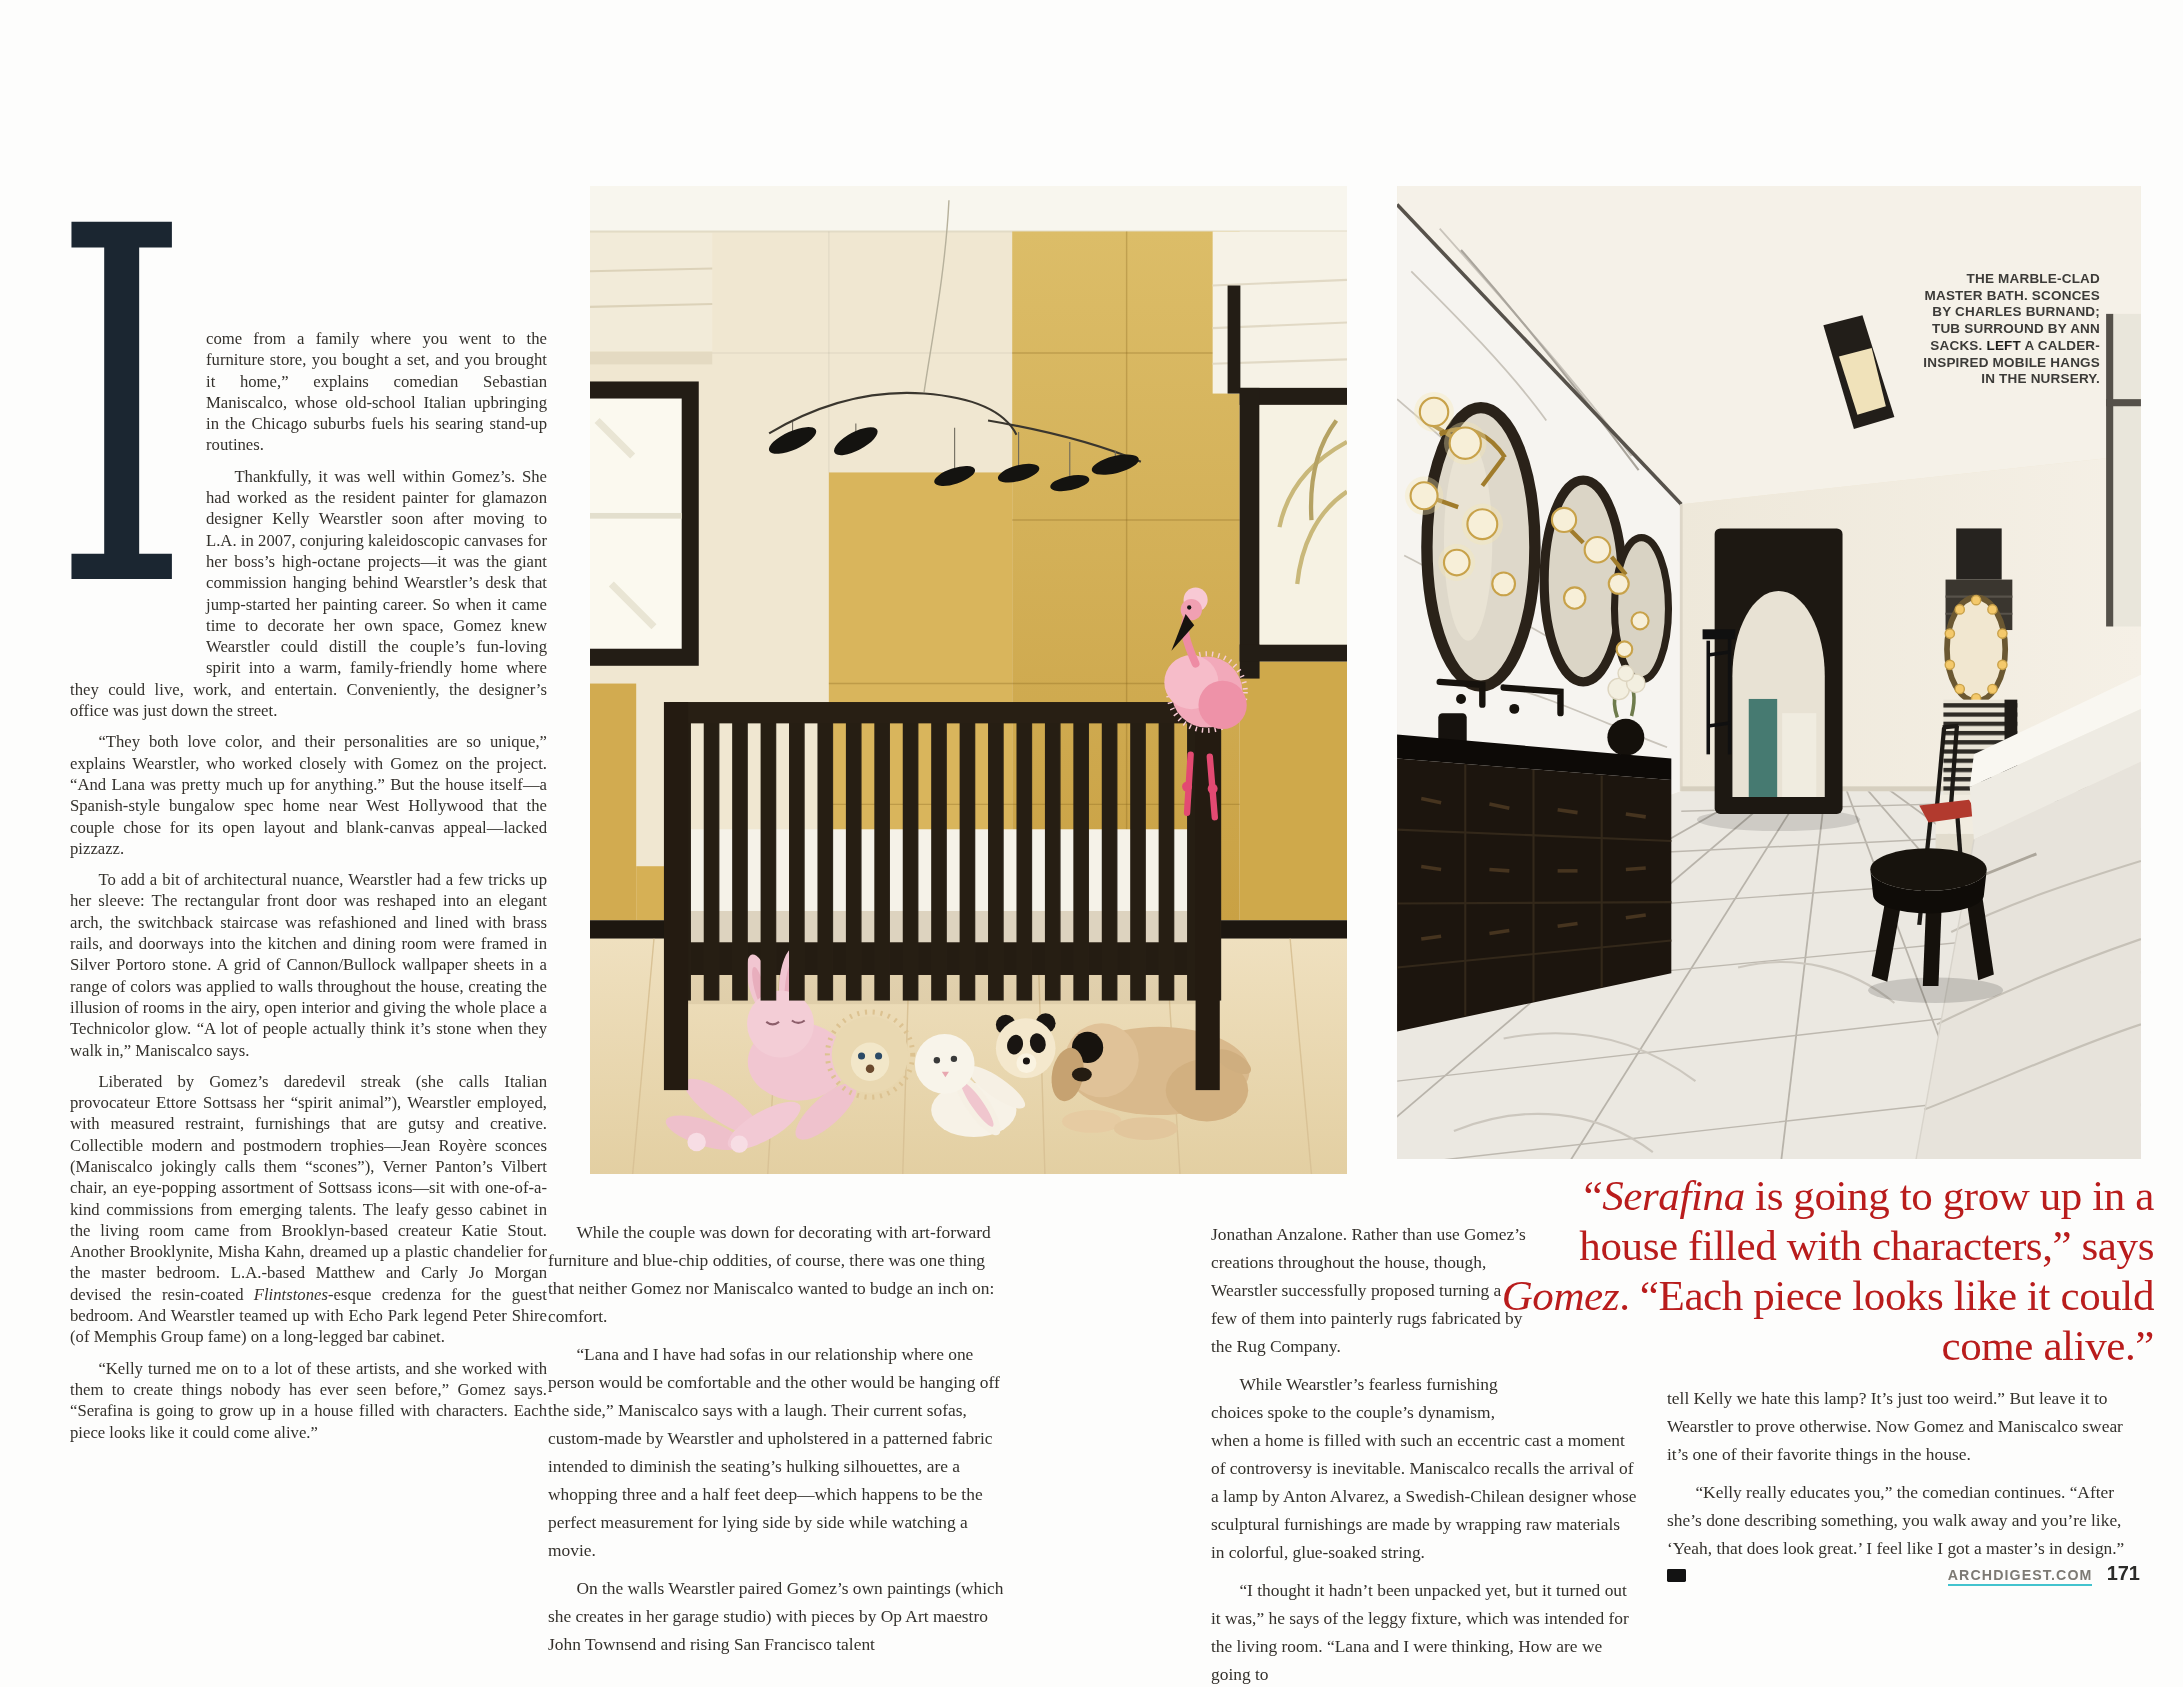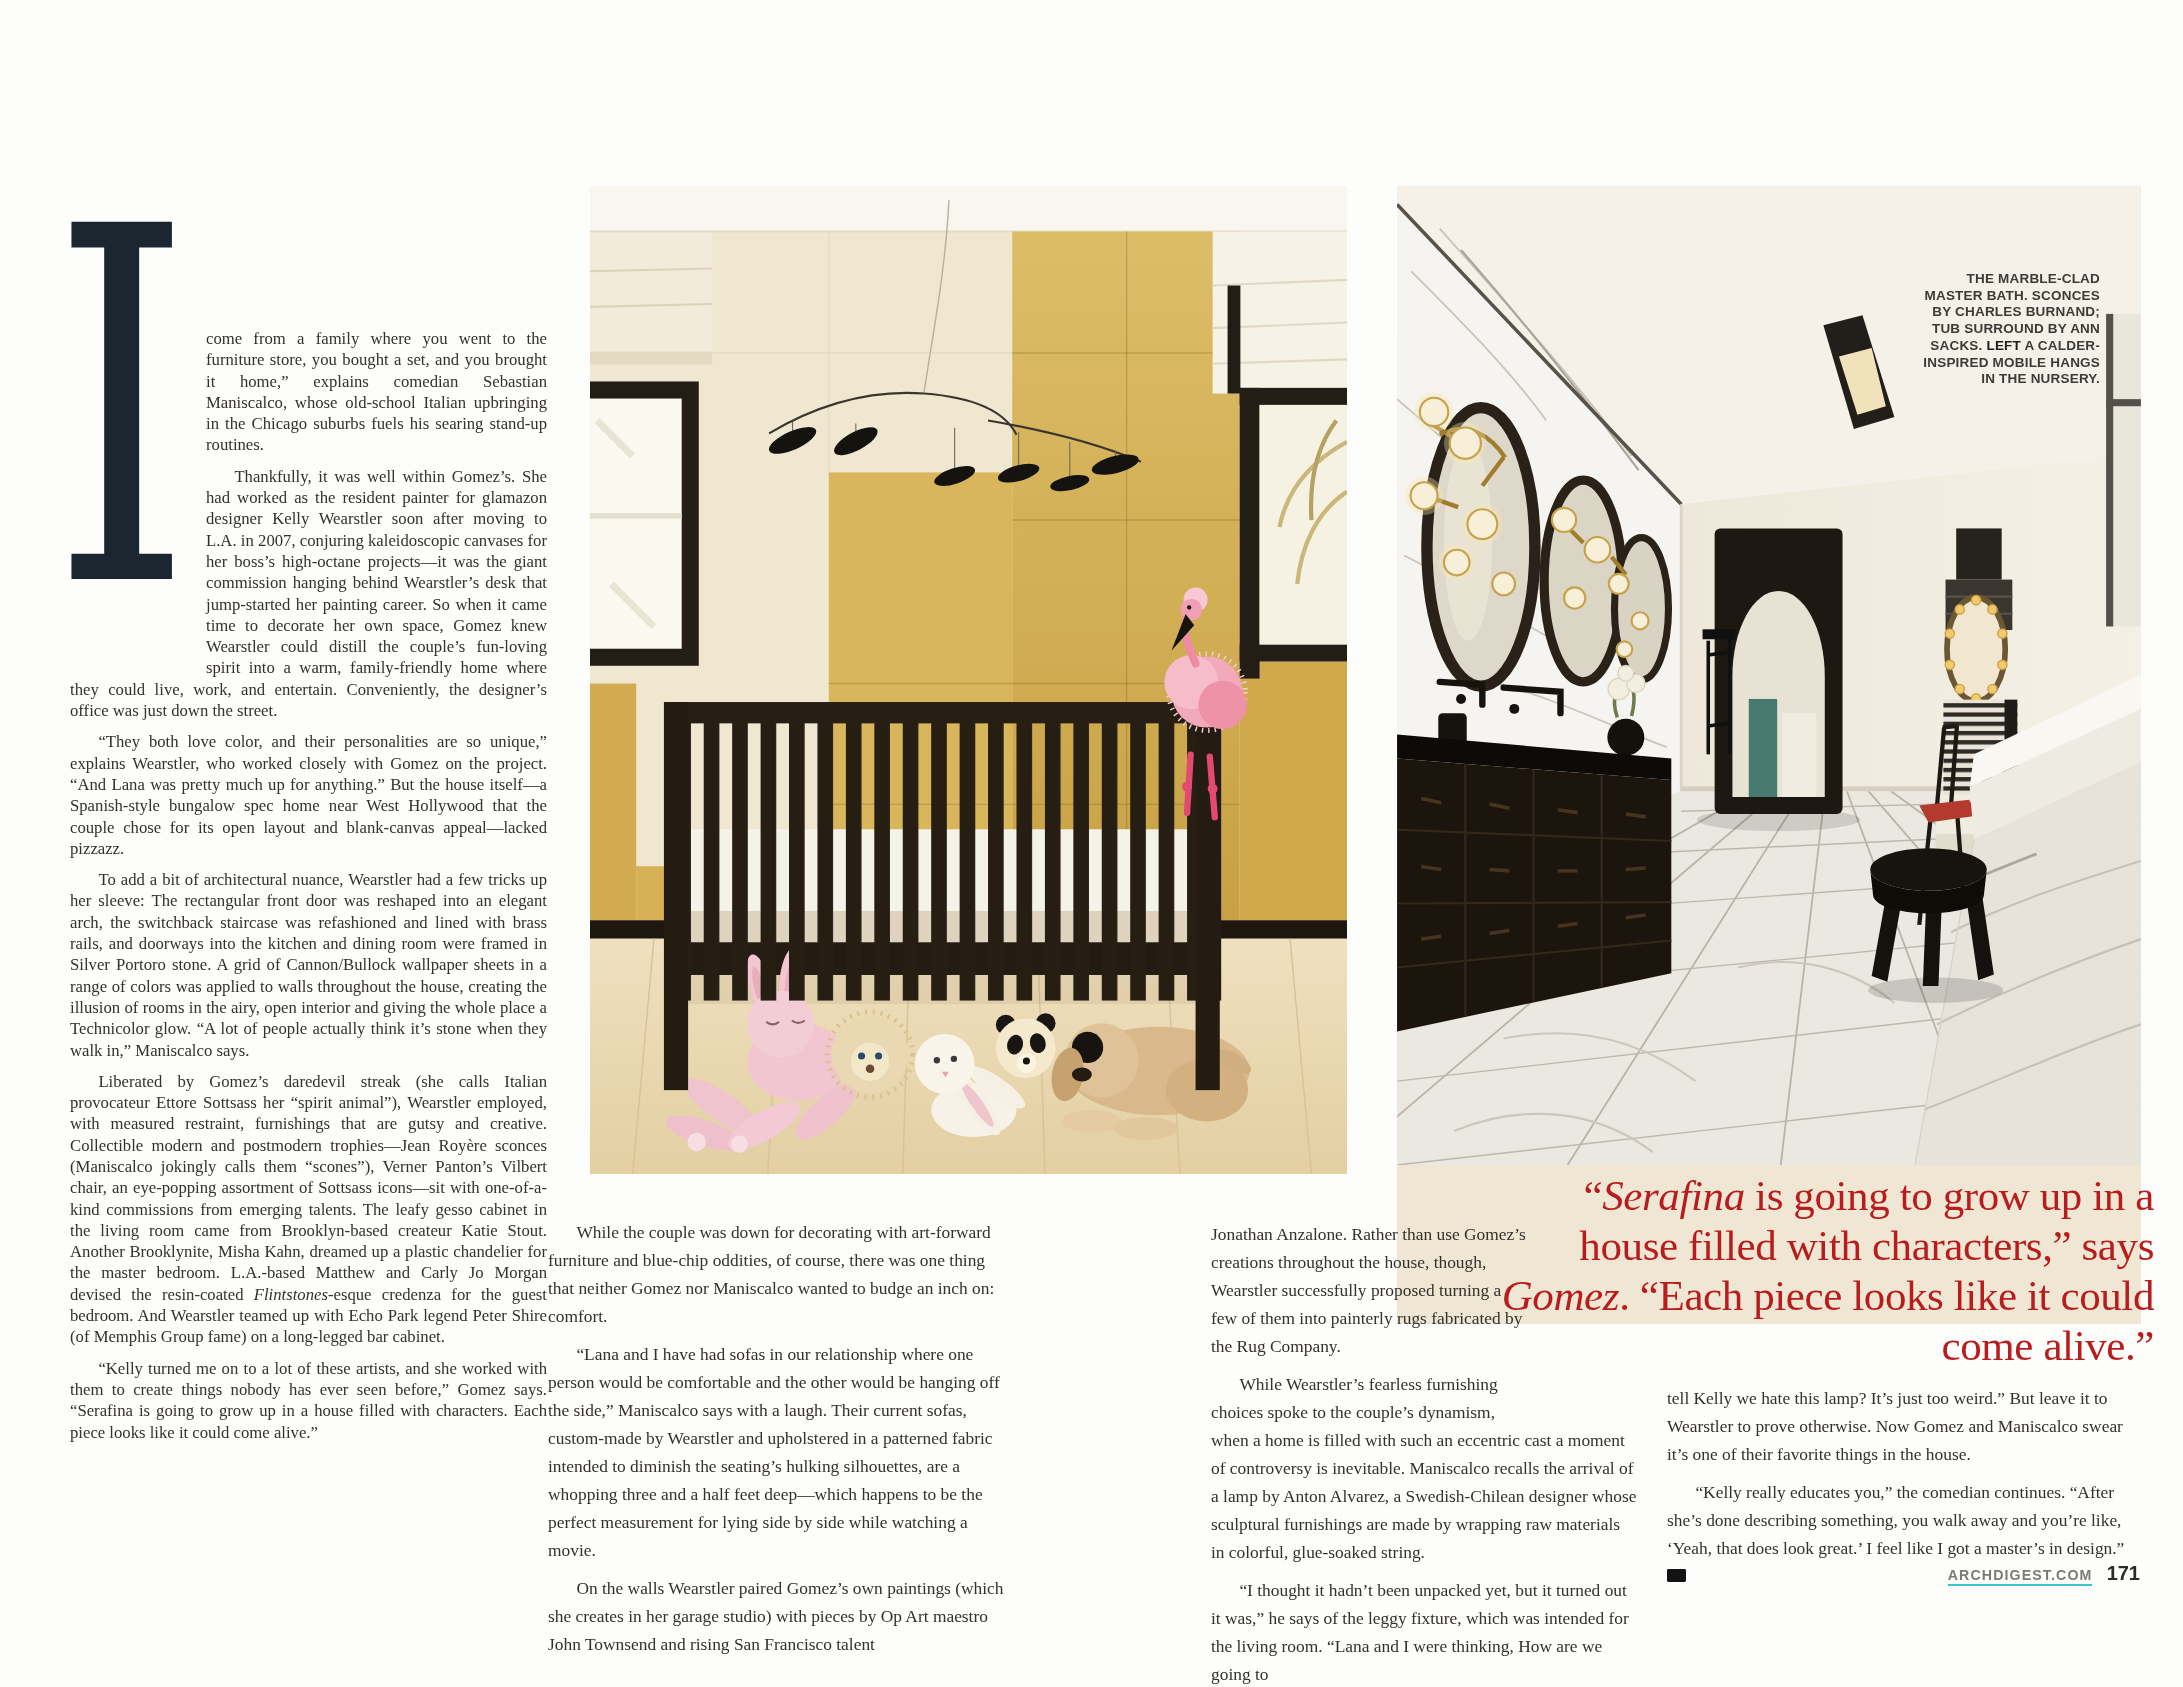--- a/index.html
+++ b/index.html
@@ -27,21 +27,21 @@
   
   .footer{position:absolute;right:43px;top:1562px;font-family:"Liberation Sans",sans-serif;
           display:flex;align-items:baseline;}
   .site{font-size:14.2px;font-weight:700;letter-spacing:1.1px;color:#7d7a74;
         border-bottom:2.8px solid #43c3ce;padding-bottom:1.4px;text-align:center;}
   .pagenum{font-size:20px;font-weight:700;color:#2b2b28;margin-left:14.2px;}
   
   .photo{position:absolute;overflow:hidden;background:#efe7d4;}
   .photo svg{display:block;}
   #nursery{left:590px;top:186px;width:757px;height:988px;}
-  #bathroom{left:1397px;top:186px;width:744px;height:1138px;}
+  #bathroom{left:1397px;top:186px;width:744px;height:973px;}
   .end-mark{display:inline-block;background:#131313;color:#131313;font-family:"Liberation Sans",sans-serif;
             font-size:9.2px;font-weight:700;line-height:12.8px;width:18.5px;height:12.8px;border-radius:1.4px;
             overflow:hidden;vertical-align:baseline;text-align:center;}
 </style>
 </head>
 <body>
 
 <div class="page">
 
   <div class="photo" id="nursery">

